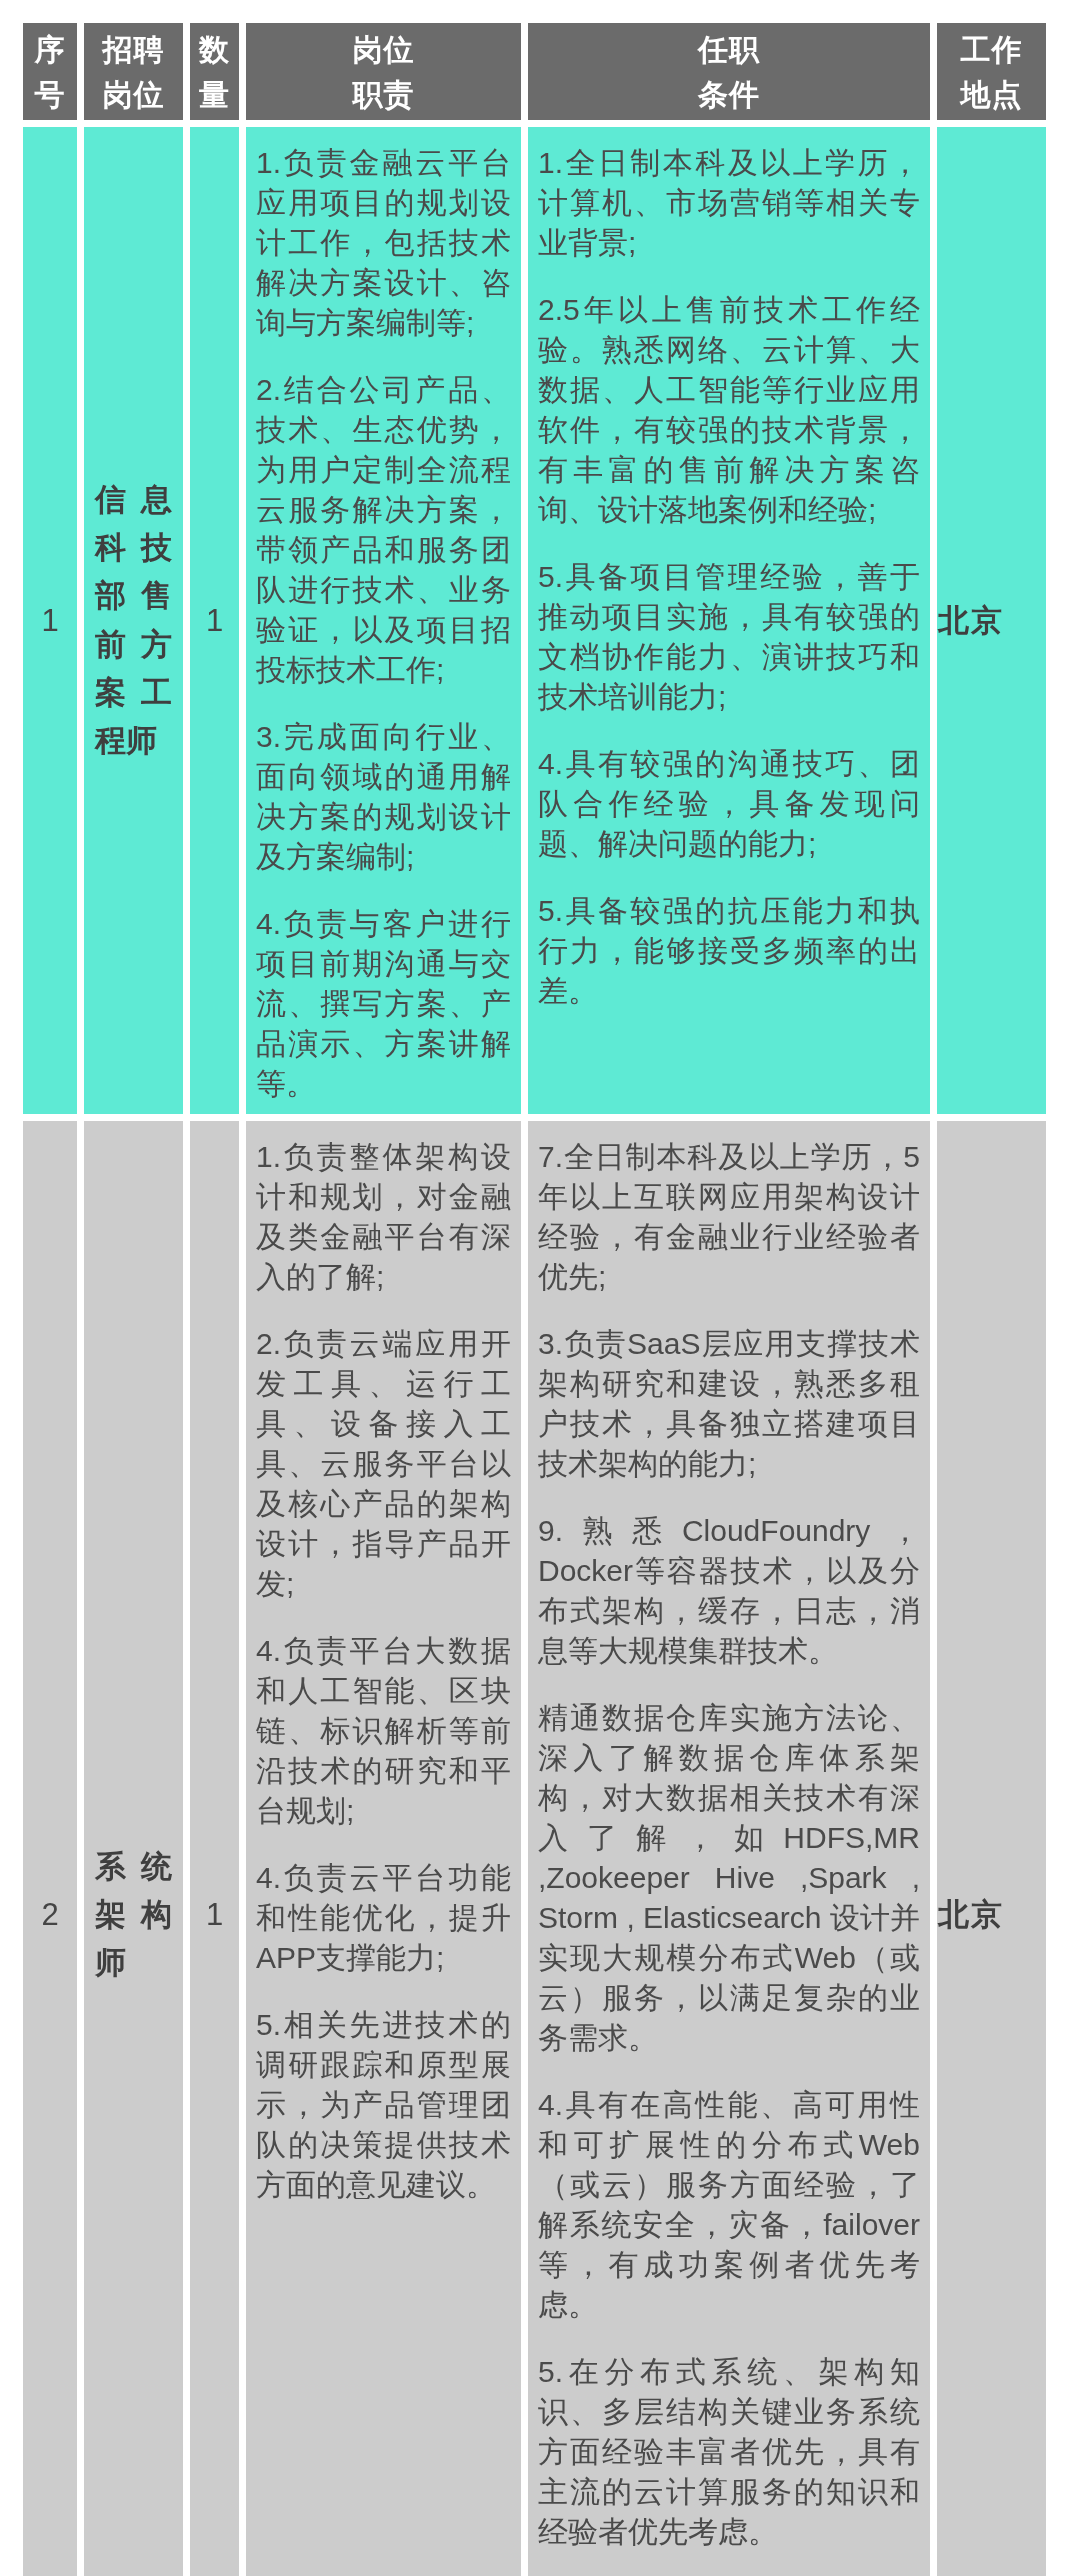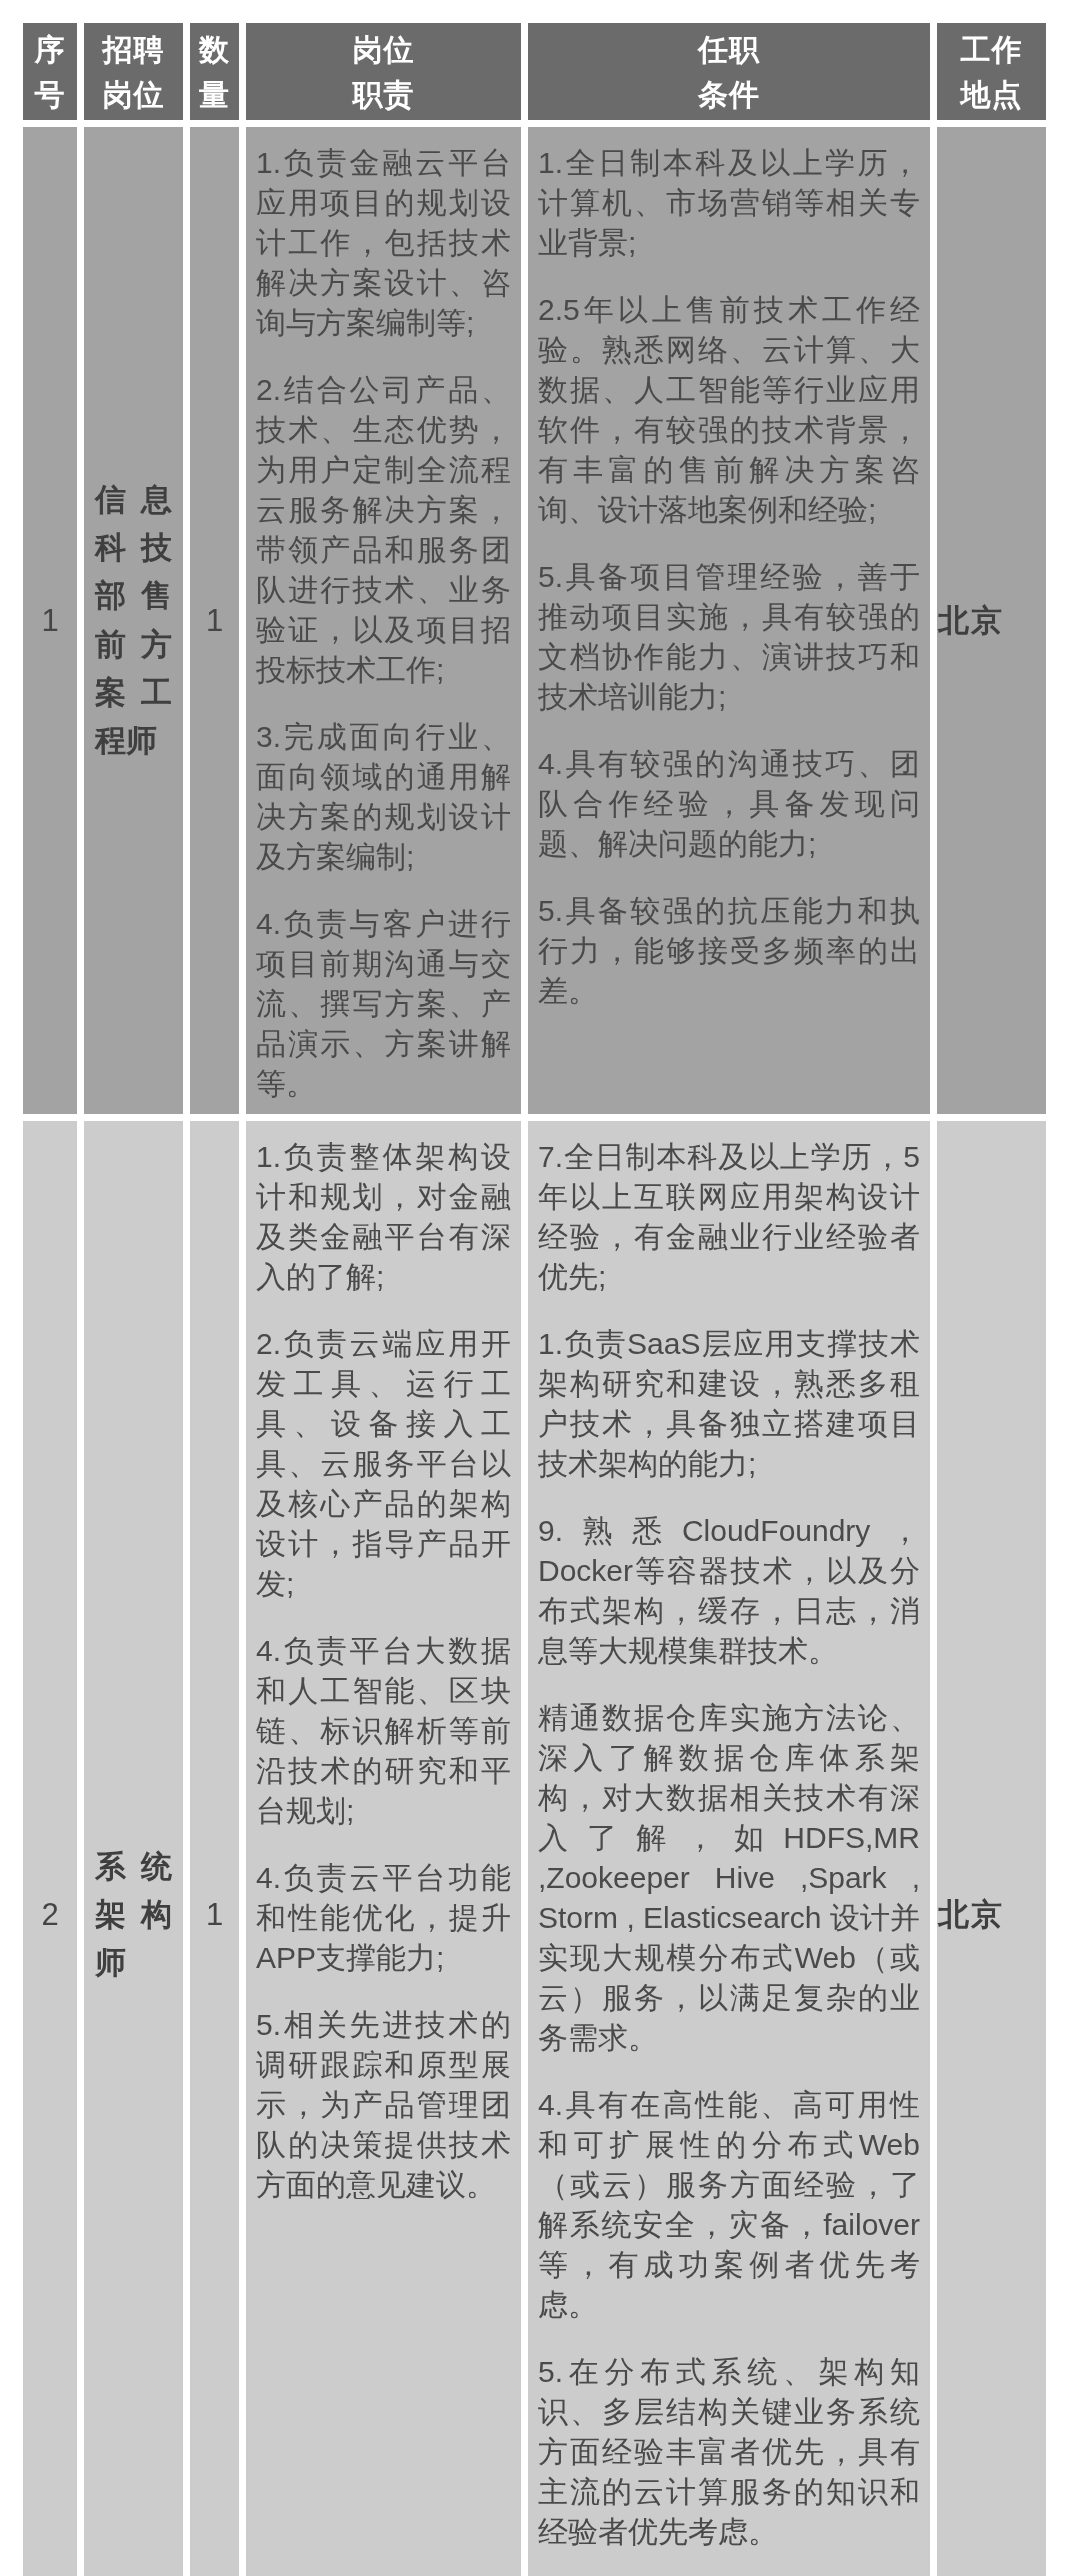--- a/index.html
+++ b/index.html
@@ -27,21 +27,21 @@
     font-weight: bold;
     line-height: 1.5;
     text-align: center;
     vertical-align: middle;
     height: 97px;
     padding: 0;
     white-space: pre-line;
     letter-spacing: 1px;
   }
   td { vertical-align: middle; }
-  tr.row-a td { background: #a3a3a3; margin-left: 31px; }
+  tr.row-a td { background: #5eead4; margin-left: 31px; }
   tr.row-b td { background: #cccccc; }
   td.cell-center {
     text-align: center;
     font-size: 31px;
     color: #454545;
   }
   td.cell-position {
     font-weight: bold;
     font-size: 31px;
     color: #3f3f3f;
@@ -123,21 +123,21 @@
         <td class="cell-center">1</td>
         <td class="cell-text">
             <p class="para">1.负责整体架构设计和规划，对金融及类金融平台有深入的了解;</p>
             <p class="para">2.负责云端应用开发工具、运行工具、设备接入工具、云服务平台以及核心产品的架构设计，指导产品开发;</p>
             <p class="para">4.负责平台大数据和人工智能、区块链、标识解析等前沿技术的研究和平台规划;</p>
             <p class="para">4.负责云平台功能和性能优化，提升APP支撑能力;</p>
             <p class="para">5.相关先进技术的调研跟踪和原型展示，为产品管理团队的决策提供技术方面的意见建议。</p>
           </td>
         <td class="cell-text">
             <p class="para">7.全日制本科及以上学历，5年以上互联网应用架构设计经验，有金融业行业经验者优先;</p>
-            <p class="para">1.负责SaaS层应用支撑技术架构研究和建设，熟悉多租户技术，具备独立搭建项目技术架构的能力;</p>
+            <p class="para">3.负责SaaS层应用支撑技术架构研究和建设，熟悉多租户技术，具备独立搭建项目技术架构的能力;</p>
             <p class="para">9.熟悉CloudFoundry，Docker等容器技术，以及分布式架构，缓存，日志，消息等大规模集群技术。</p>
             <p class="para">精通数据仓库实施方法论、深入了解数据仓库体系架构，对大数据相关技术有深入了解，如HDFS,MR ,Zookeeper Hive ,Spark , Storm , Elasticsearch 设计并实现大规模分布式Web（或云）服务，以满足复杂的业务需求。</p>
             <p class="para">4.具有在高性能、高可用性和可扩展性的分布式Web（或云）服务方面经验，了解系统安全，灾备，failover等，有成功案例者优先考虑。</p>
             <p class="para">5.在分布式系统、架构知识、多层结构关键业务系统方面经验丰富者优先，具有主流的云计算服务的知识和经验者优先考虑。</p>
             <p class="para">6.熟悉软件开发流程和质量保证体系，有敏捷开发经验或知识者优先。</p>
           </td>
         <td class="cell-location">北京</td>
       </tr>
     </tbody>
   </table>

